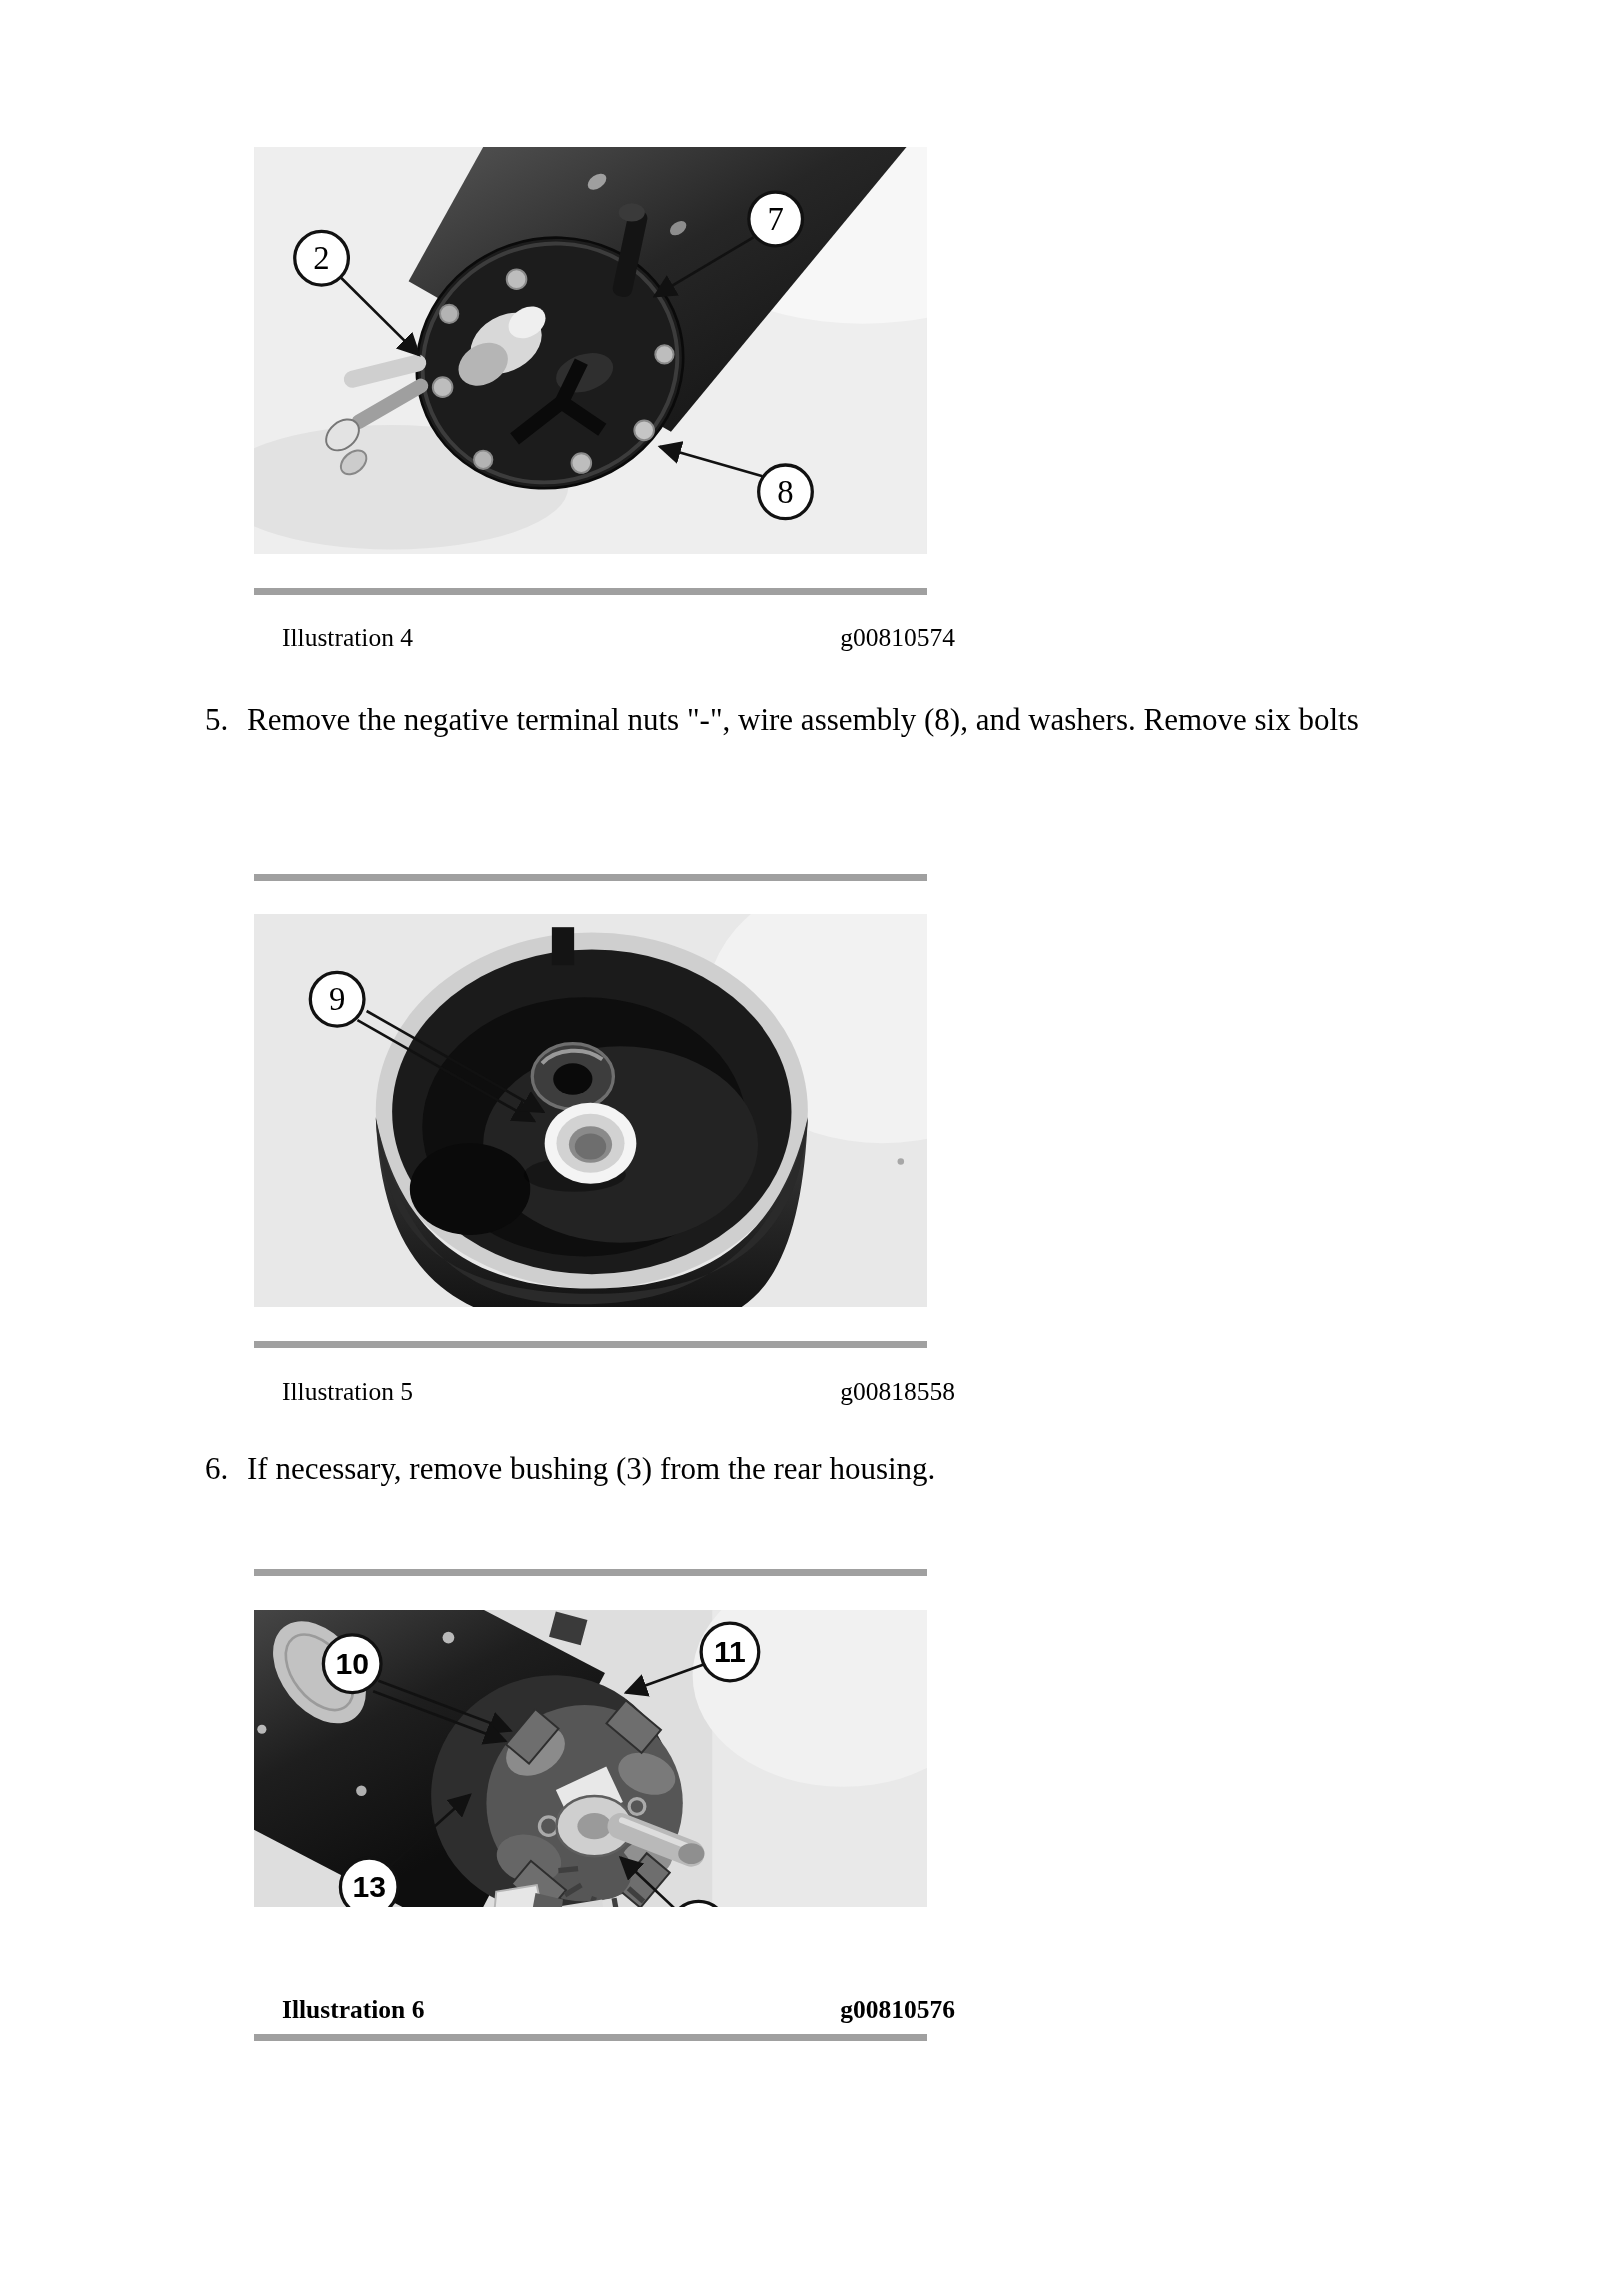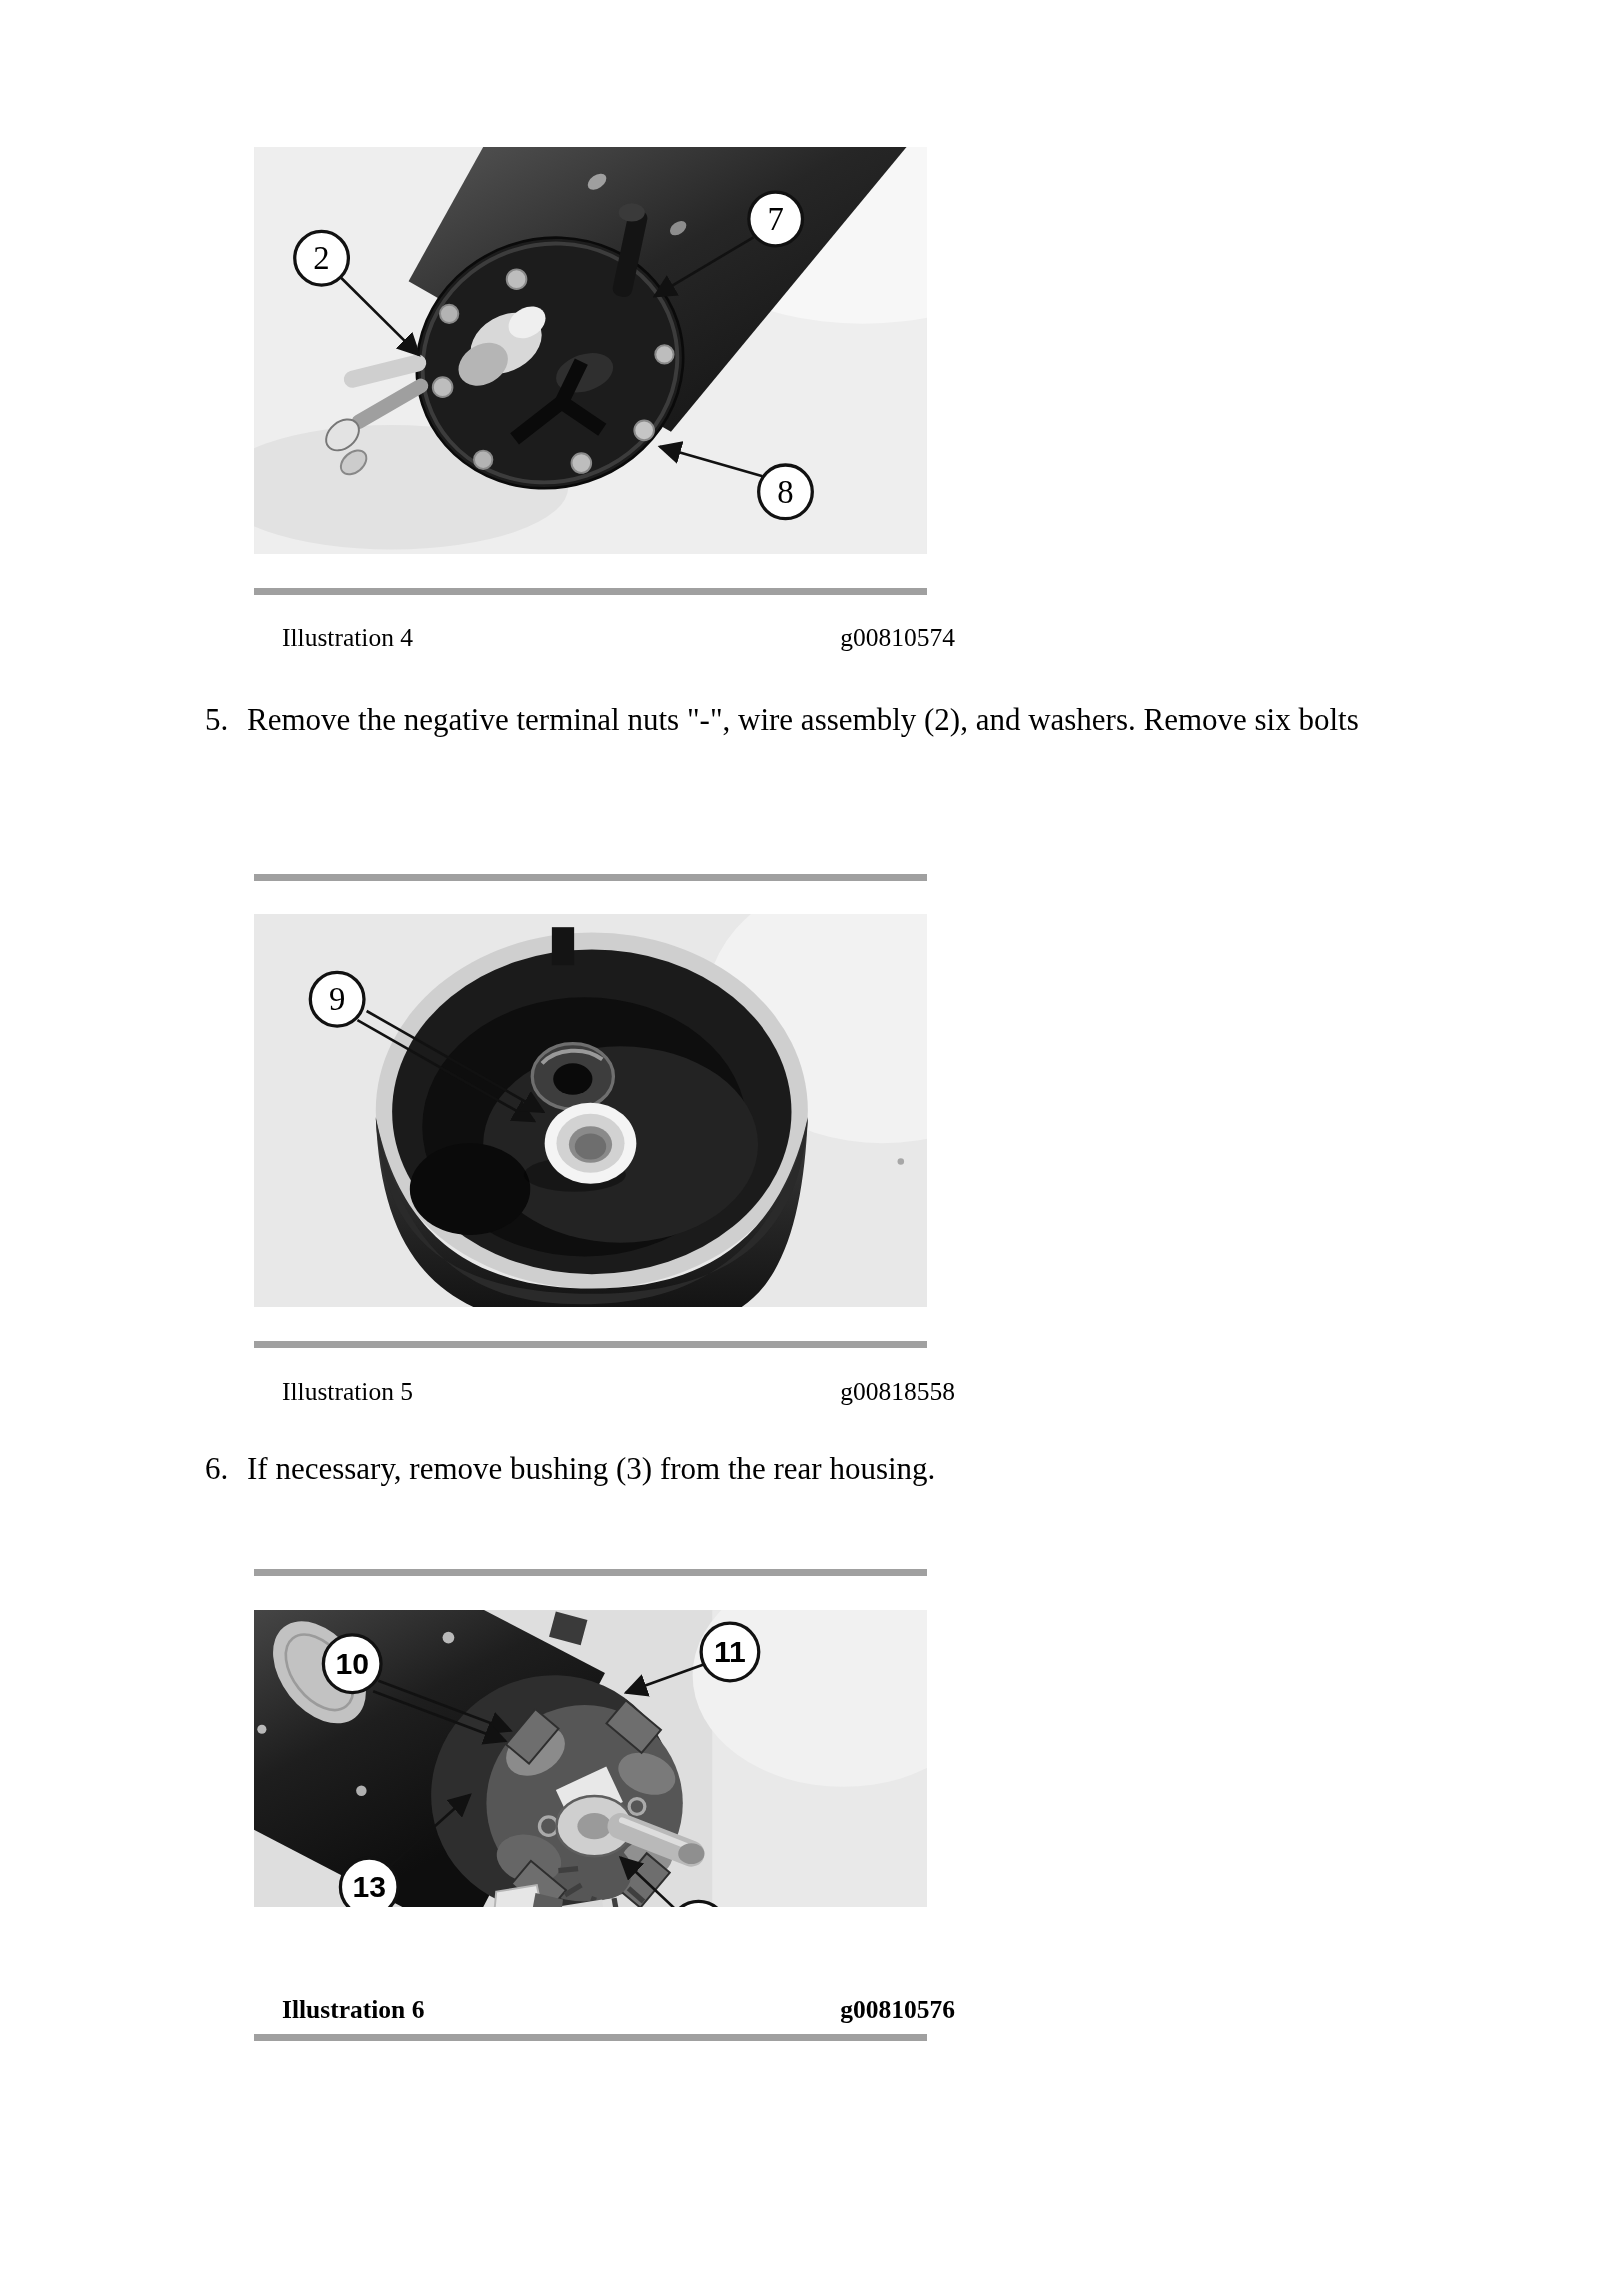--- a/index.html
+++ b/index.html
@@ -131,21 +131,21 @@
   <div class="rule" style="top:588px;"></div>
 
   <div class="caption" style="top:623px;">
     <span>Illustration 4</span>
     <span>g00810574</span>
   </div>
 
   <div class="step" style="top:700px;">
     <span class="num">5.</span>
     <div class="lines">
-      <div>Remove the negative terminal nuts "-", wire assembly (2), and washers. Remove six bolts</div>
+      <div>Remove the negative terminal nuts "-", wire assembly (8), and washers. Remove six bolts</div>
     </div>
   </div>
 
   <div class="rule" style="top:874px;"></div>
 
   <div class="photo" style="top:914px;height:393px;">
     <svg width="673" height="393" viewBox="0 0 1028 600">
       <defs>
         <marker id="ah2" viewBox="0 0 10 10" refX="9" refY="5" markerWidth="9" markerHeight="9" orient="auto-start-reverse">
           <path d="M0,0 L10,5 L0,10 z" fill="#111"></path>

